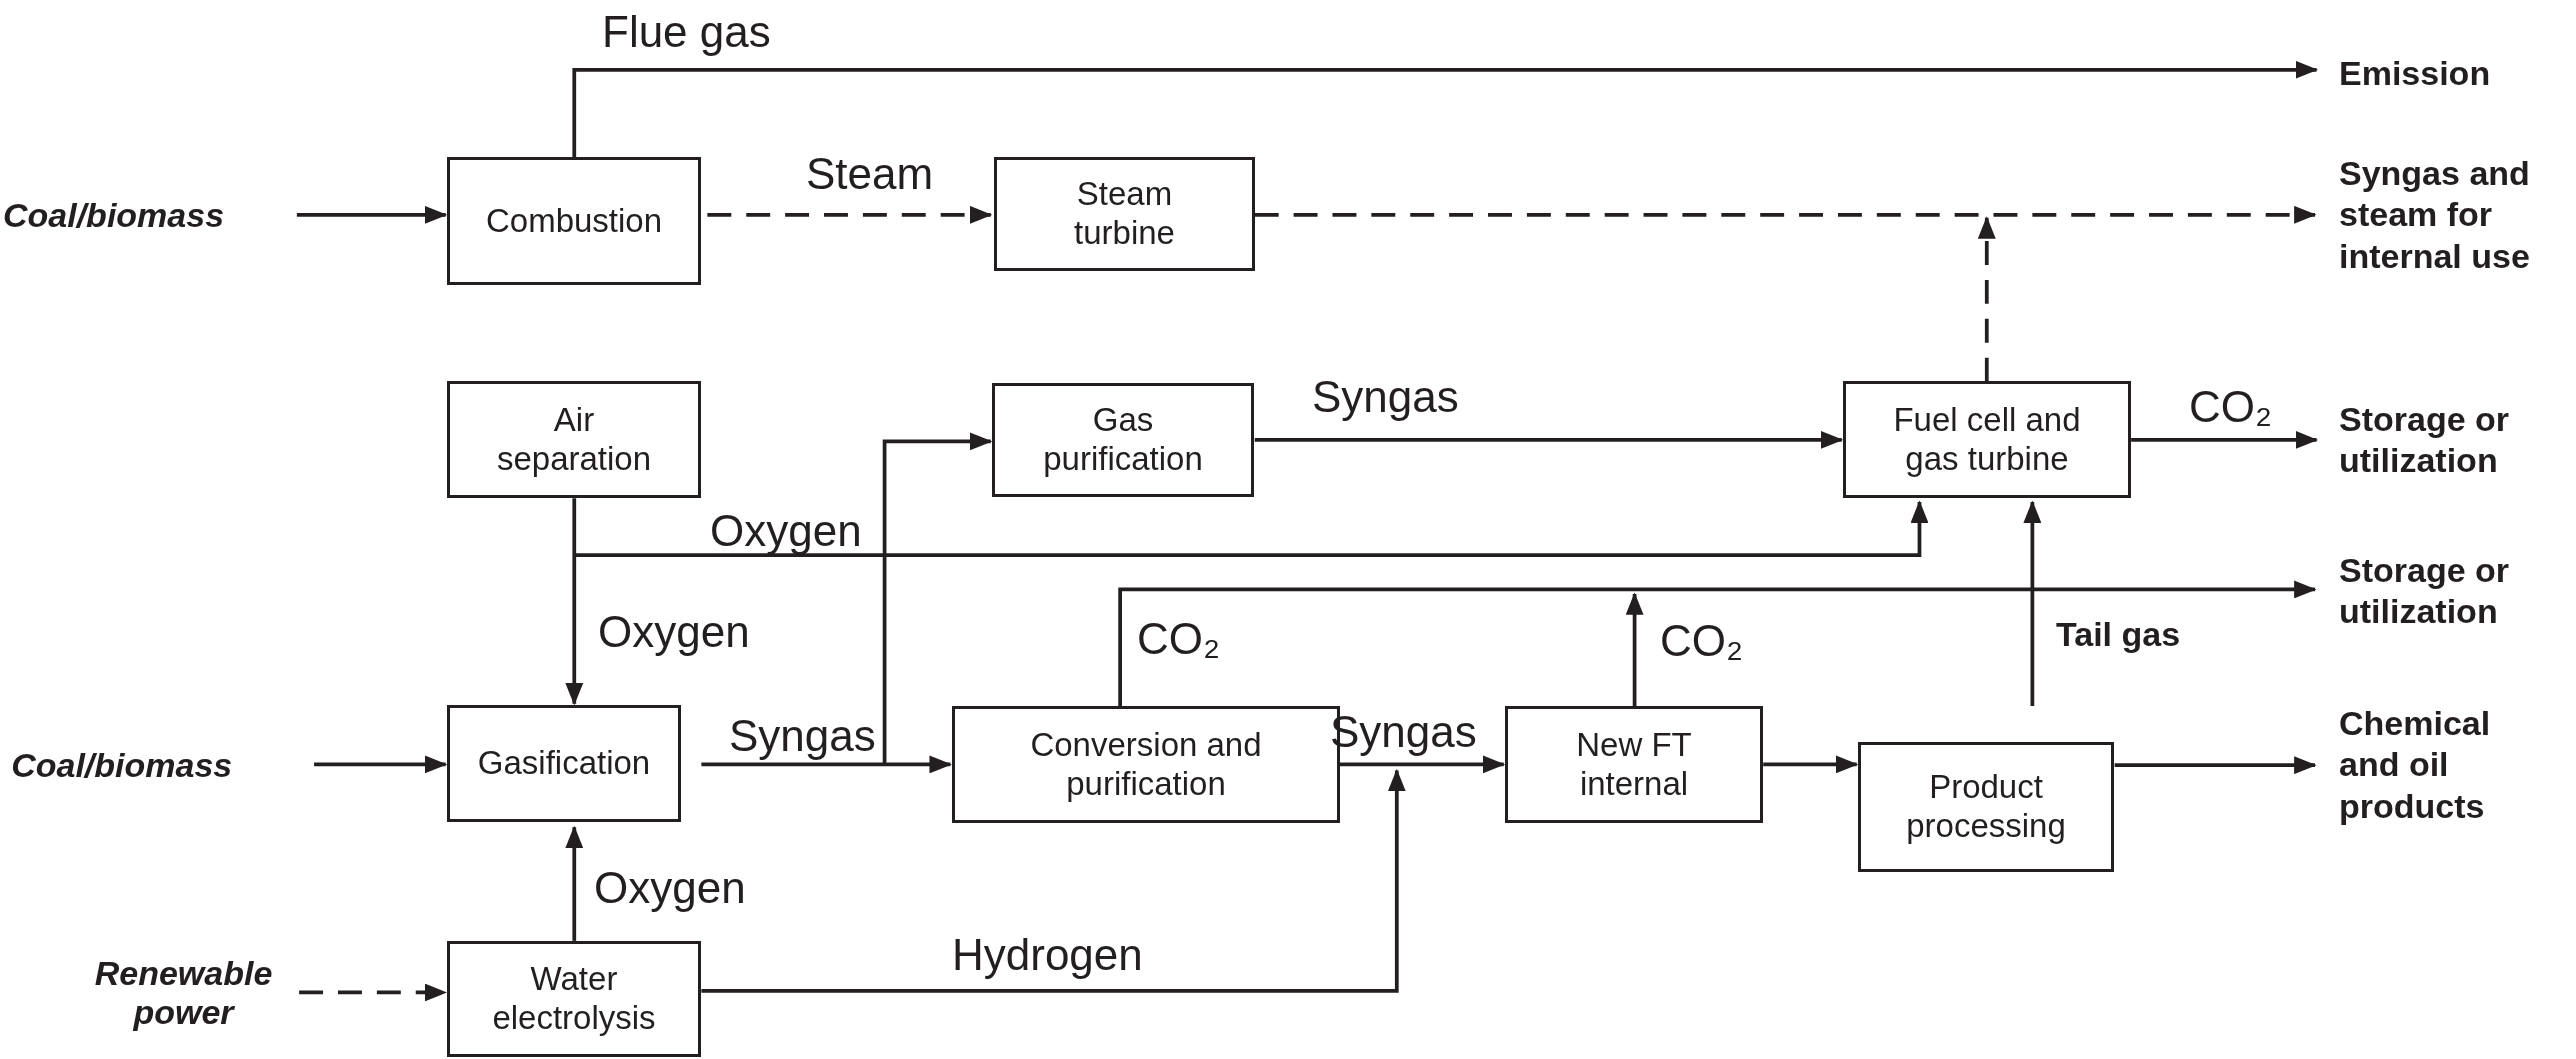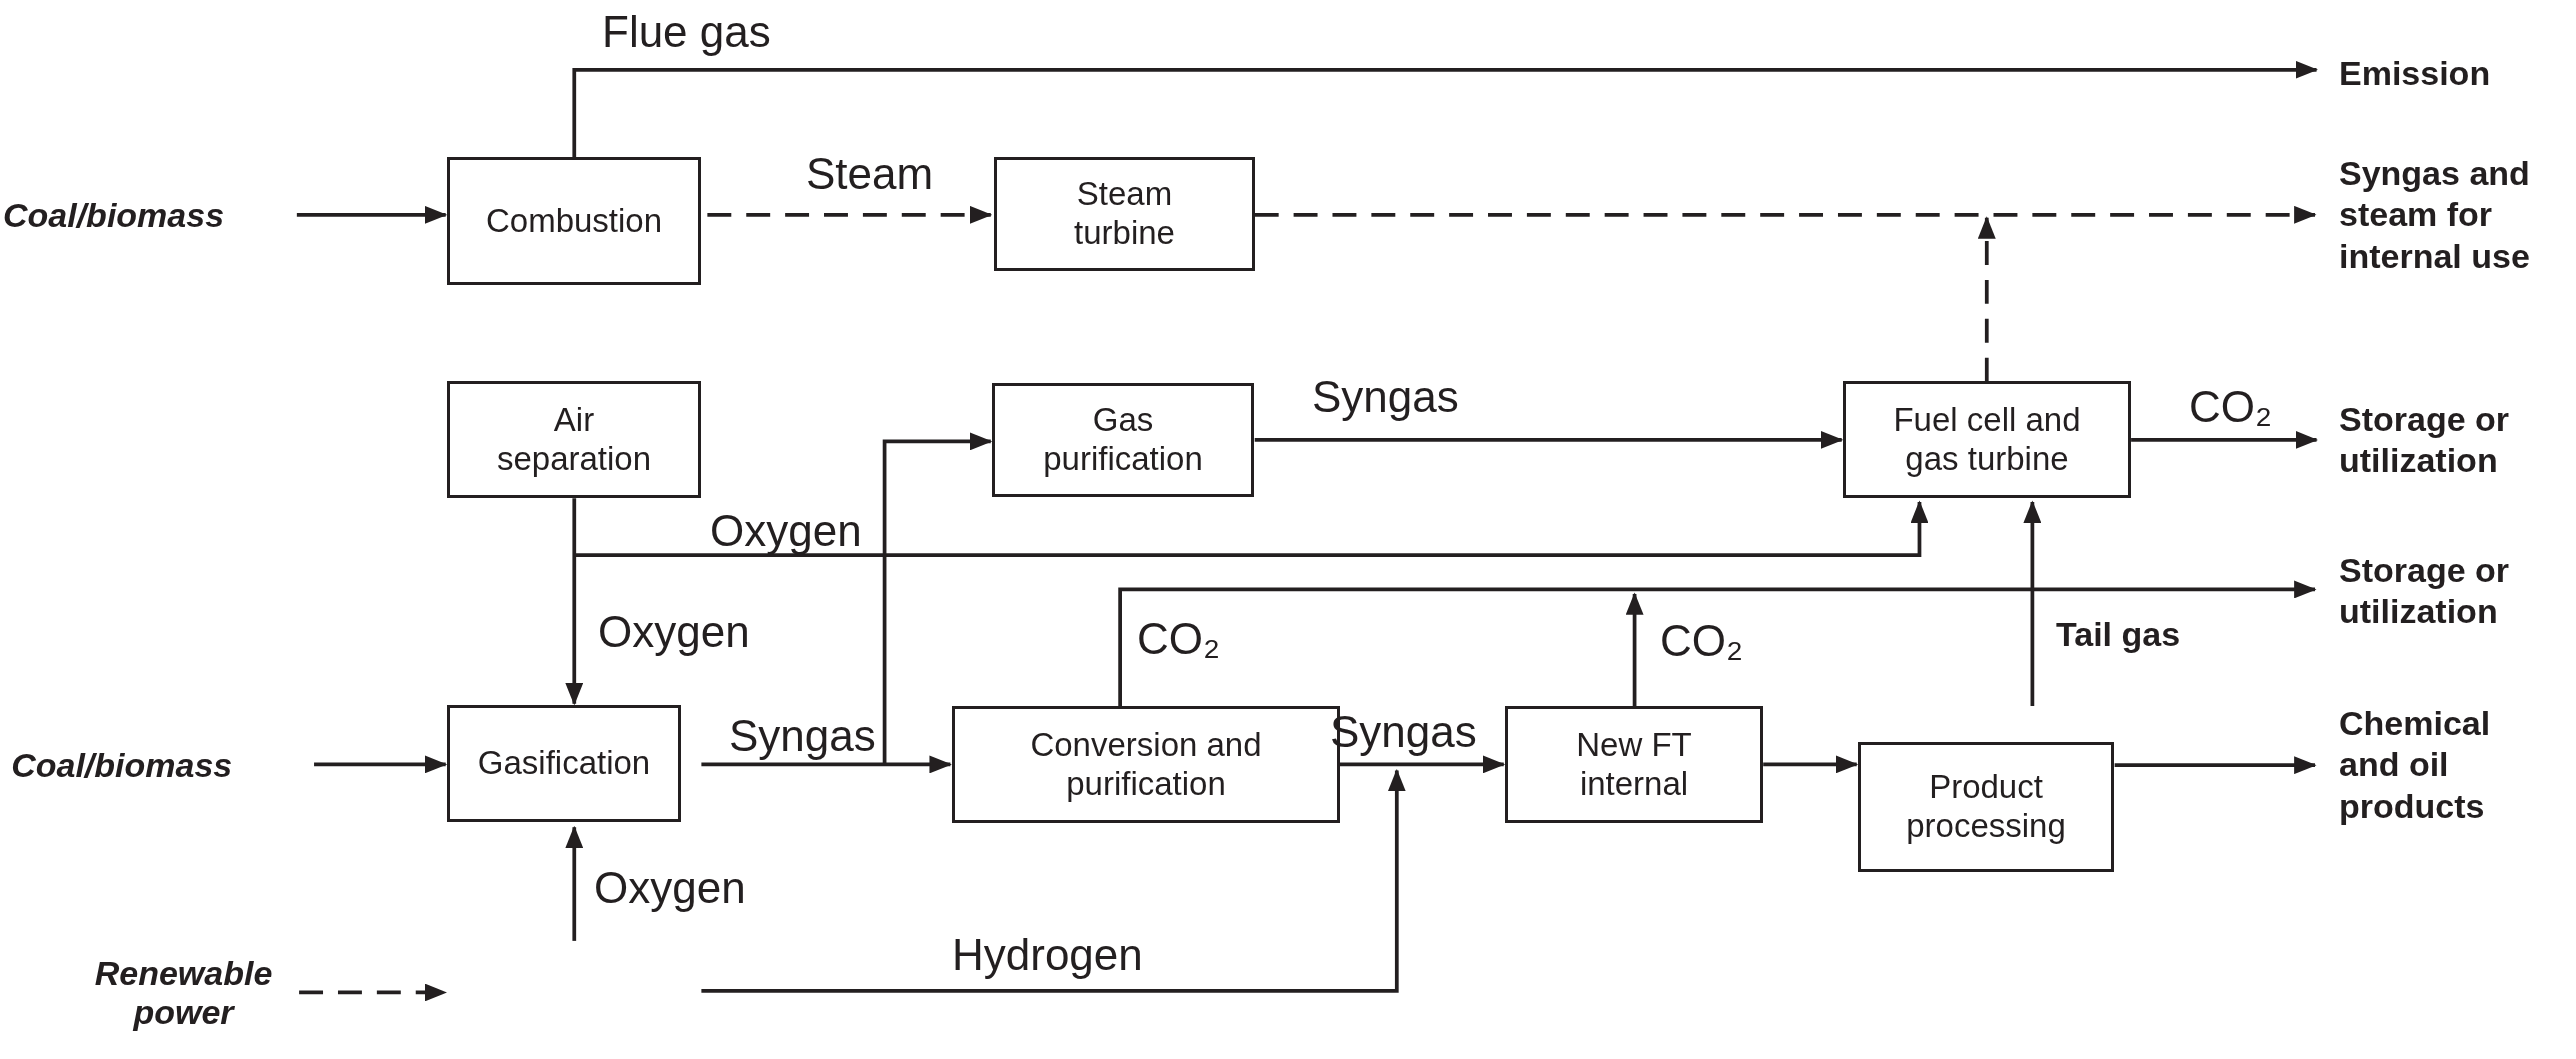--- a/index.html
+++ b/index.html
@@ -67,20 +67,22 @@
 purification</div>
   <div class="box" style="left:1843px;top:381px;width:288px;height:117px;">Fuel cell and
 gas turbine</div>
   <div class="box" style="left:447px;top:705px;width:234px;height:117px;">Gasification</div>
   <div class="box" style="left:952px;top:706px;width:388px;height:117px;">Conversion and
 purification</div>
   <div class="box" style="left:1505px;top:706px;width:258px;height:117px;">New FT
 internal</div>
   <div class="box" style="left:1858px;top:706px;width:256px;height:130px;margin-top:36px;">Product
 processing</div>
+  <div class="box" style="left:447px;top:941px;width:254px;height:116px;">Water
+electrolysis</div>
 
   <div class="lbl in-lbl" style="left:3px;top:196px;">Coal/biomass</div>
   <div class="lbl in-lbl" style="left:11.2px;top:746px;">Coal/biomass</div>
   <div class="lbl in-lbl" style="left:60px;top:954px;width:247px;text-align:center;">Renewable
 power</div>
 
   <div class="lbl" style="left:602px;top:6px;">Flue gas</div>
   <div class="lbl" style="left:806px;top:148px;">Steam</div>
   <div class="lbl" style="left:710px;top:505px;">Oxygen</div>
   <div class="lbl" style="left:598px;top:606px;">Oxygen</div>

